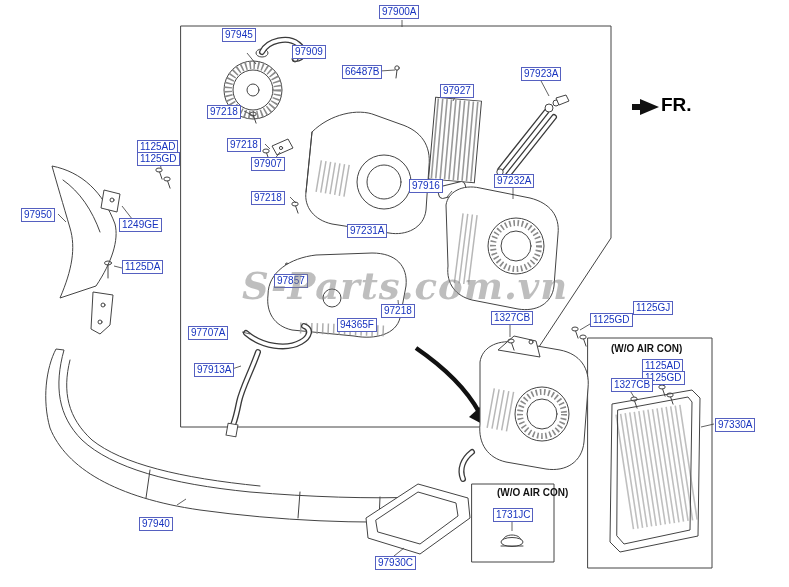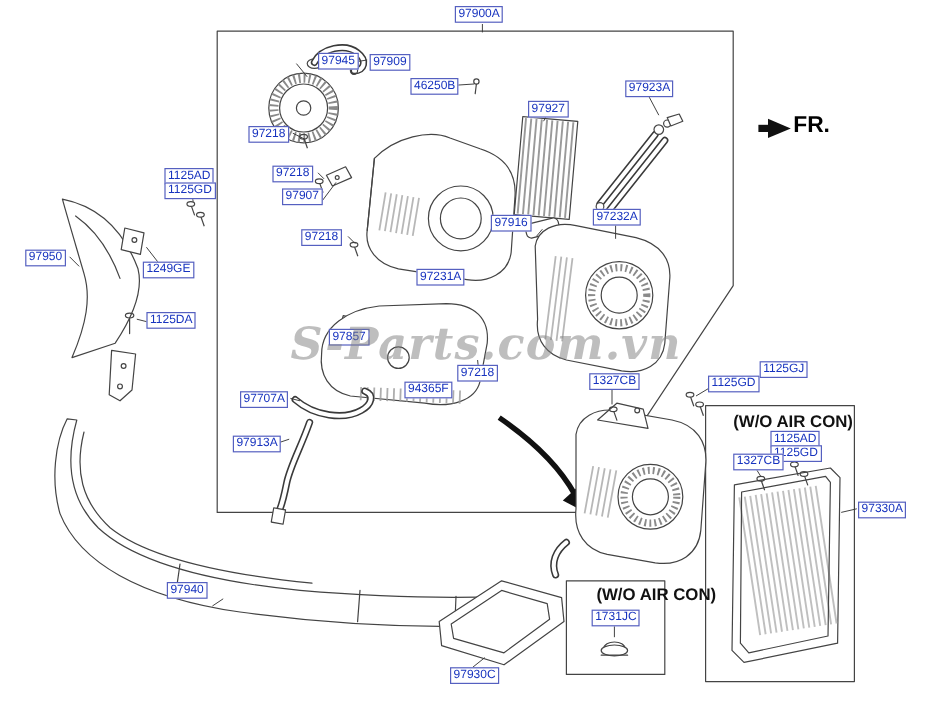--- a/index.html
+++ b/index.html
@@ -7,21 +7,21 @@
          font-family:"Liberation Sans",sans-serif;}
   .artwork{position:absolute;left:0;top:0;}
   .ln{stroke:#444;fill:none;stroke-width:1;stroke-linejoin:round;stroke-linecap:round;}
   .lnf{stroke:#444;fill:#fff;stroke-width:1;stroke-linejoin:round;}
   .tubeO{stroke:#3a3a3a;stroke-width:6;fill:none;stroke-linecap:round;}
   .tubeI{stroke:#fff;stroke-width:3.4;fill:none;stroke-linecap:round;}
   .leader{stroke:#3a3a3a;stroke-width:0.8;fill:none;}
   .part-label{position:absolute;font-size:10px;line-height:12px;color:var(--labelText,#1733bf);
         background:#fff;border:1px solid var(--labelBorder,#5560c0);padding:0 2px;
         white-space:nowrap;cursor:pointer;}
-  .note-label{position:absolute;font-size:14px;font-weight:bold;color:var(--noteText,#111);
+  .note-label{position:absolute;font-size:10px;font-weight:bold;color:var(--noteText,#111);
         white-space:nowrap;padding-left:20px;}
   .watermark{position:absolute;left:242px;top:264px;font-family:"DejaVu Serif",serif;
         font-style:italic;font-weight:bold;font-size:37px;color:rgba(125,125,125,0.5);
         letter-spacing:1px;pointer-events:none;}
   .fr{position:absolute;left:661px;top:94px;font-size:19px;font-weight:bold;color:#000;}
 </style>
 </head>
 <body>
 
 <div class="stage">
@@ -206,50 +206,50 @@
       M268,168 L280,152 M290,197 L296,203 M447,197 L452,191 M513,186 L513,199
       M366,235 L366,227 M159,157 L161,168 M136,224 L122,206 M58,214 L66,222
       M134,271 L114,266 M292,285 L299,278 M399,310 L398,300 M355,329 L350,320
       M242,332 L250,334 M510,322 L510,337 M600,318 L580,330 M232,369 L241,366
       M660,376 L664,386 M629,389 L634,397 M714,424 L701,427 M177,505 L186,499
       M512,519 L512,531 M394,556 L404,548"></path>
   </svg>
 
   <div id="label-layer">
       <div class="part-label" style="left: 379px; top: 5px;">97900A</div>
-      <div class="part-label" style="left: 222px; top: 44px; margin-left: 43px;">97945</div>
-      <div class="part-label" style="left: 308px; top: 45px;">97909</div>
-      <div class="part-label" style="left: 342px; top: 65px;">46250B</div>
+      <div class="part-label" style="left: 222px; top: 28px;">97945</div>
+      <div class="part-label" style="left: 292px; top: 45px;">97909</div>
+      <div class="part-label" style="left: 342px; top: 65px;">66487B</div>
       <div class="part-label" style="left: 440px; top: 84px;">97927</div>
       <div class="part-label" style="left: 521px; top: 67px;">97923A</div>
       <div class="part-label" style="left: 207px; top: 105px;">97218</div>
       <div class="part-label" style="left: 227px; top: 138px;">97218</div>
-      <div class="part-label" style="left: 235px; top: 157px;">97907</div>
+      <div class="part-label" style="left: 251px; top: 157px;">97907</div>
       <div class="part-label" style="left: 251px; top: 191px;">97218</div>
       <div class="part-label" style="left: 409px; top: 179px;">97916</div>
       <div class="part-label" style="left: 494px; top: 174px;">97232A</div>
       <div class="part-label" style="left: 347px; top: 224px;">97231A</div>
       <div class="part-label" style="left: 137px; top: 140px;">1125AD</div>
       <div class="part-label" style="left: 137px; top: 152px;">1125GD</div>
       <div class="part-label" style="left: 119px; top: 218px;">1249GE</div>
       <div class="part-label" style="left: 21px; top: 208px;">97950</div>
       <div class="part-label" style="left: 122px; top: 260px;">1125DA</div>
       <div class="part-label" style="left: 274px; top: 274px;">97857</div>
       <div class="part-label" style="left: 381px; top: 304px;">97218</div>
       <div class="part-label" style="left: 337px; top: 318px;">94365F</div>
-      <div class="part-label" style="left: 200px; top: 326px; text-align: center;">97707A</div>
+      <div class="part-label" style="left: 188px; top: 326px; text-align: center;">97707A</div>
       <div class="part-label" style="left: 491px; top: 311px;">1327CB</div>
       <div class="part-label" style="left: 590px; top: 301px; margin-left: 43px;">1125GJ</div>
       <div class="part-label" style="left: 590px; top: 313px;">1125GD</div>
       <div class="part-label" style="left: 194px; top: 363px;">97913A</div>
       <div class="part-label" style="left: 642px; top: 359px;">1125AD</div>
       <div class="part-label" style="left: 642px; top: 371px;">1125GD</div>
       <div class="part-label" style="left: 611px; top: 378px;">1327CB</div>
       <div class="part-label" style="left: 715px; top: 418px;">97330A</div>
-      <div class="part-label" style="left: 139px; top: 485px;">97940</div>
+      <div class="part-label" style="left: 139px; top: 517px;">97940</div>
       <div class="part-label" style="left: 493px; top: 508px;">1731JC</div>
       <div class="part-label" style="left: 375px; top: 556px;">97930C</div>
       <div class="note-label" style="left: 591px; top: 343px;">(W/O AIR CON)</div>
       <div class="note-label" style="left: 477px; top: 487px;">(W/O AIR CON)</div>
     </div>
 
   <div class="watermark">S-Parts.com.vn</div>
 
   <div class="fr">FR.</div>
 

